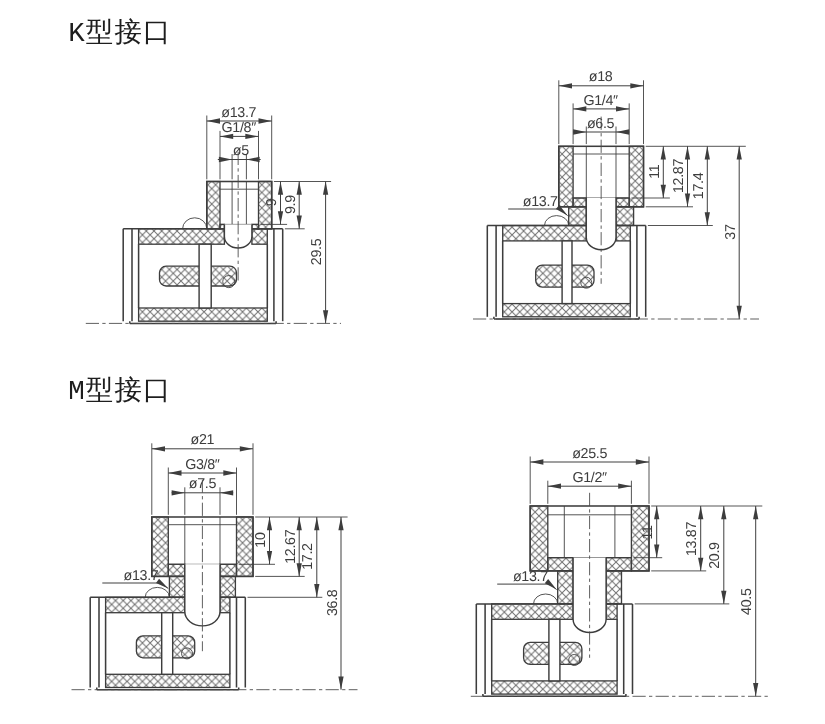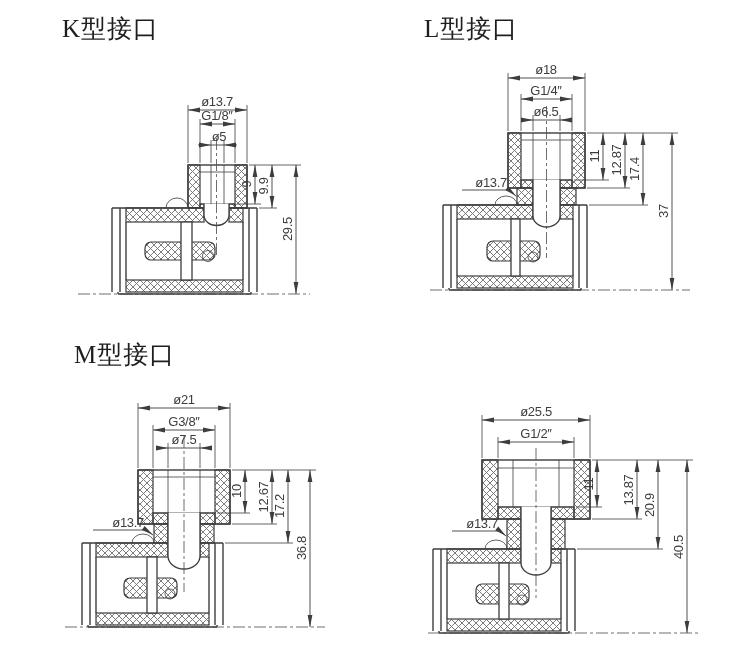--- a/index.html
+++ b/index.html
@@ -1,37 +1,36 @@
 <!DOCTYPE html>
 <html><head>
 <meta charset="utf-8">
 <style>
   html,body{margin:0;padding:0;background:#ffffff;}
   #canvas{position:relative;width:750px;height:658px;background:#ffffff;overflow:hidden;
           font-family:"Liberation Sans",sans-serif;}
-  .ttl{position:absolute;font-family:Liberation Serif, serif;font-size:25px;color:#1e1e1e;
+  .ttl{position:absolute;font-family:Liberation Mono, monospace;font-size:25px;color:#1e1e1e;
        letter-spacing:1px;white-space:nowrap;}
   svg{position:absolute;left:0;top:0;}
   .ol{stroke:#3d3d3d;stroke-width:1.4;fill:none;}
   .xl{stroke:#3d3d3d;stroke-width:0.8;fill:none;}
   .dl{stroke:#3d3d3d;stroke-width:0.9;fill:none;}
   .cl{stroke:#4a4a4a;stroke-width:0.8;fill:none;stroke-dasharray:12 3 3 3;}
   .hx{fill:url(#xh);stroke:#3d3d3d;stroke-width:1.2;}
   .wf{fill:#ffffff;stroke:#3d3d3d;stroke-width:1.3;}
   .tri{fill:#3d3d3d;stroke:none;}
   text.dim{fill:#3d3d3d;font-family:"Liberation Sans",sans-serif;font-size:13px;letter-spacing:-0.3px;}
 </style>
 </head>
 <body>
 
 <div id="canvas">
 
   <div class="ttl" style="left:62px;top:12px;">K型接口</div>
-  <div class="ttl" style="left:424px;top:12px;">L型接口</div>
-  <div class="ttl" style="left:62px;top:338px;margin-left:12px;">M型接口</div>
+  <div class="ttl" style="left:62px;top:338px;">M型接口</div>
 
   <svg width="750" height="658" viewBox="0 0 750 658">
     <defs>
       <pattern id="xh" width="7" height="7" patternUnits="userSpaceOnUse">
         <path d="M0,0 L7,7 M7,0 L0,7" stroke="#6e6e6e" stroke-width="0.9"></path>
       </pattern>
       <marker id="ae" markerWidth="13" markerHeight="6" refX="12.5" refY="3" orient="auto" markerUnits="userSpaceOnUse">
         <path d="M12.5,3 L0.5,0.6 L0.5,5.4 Z" fill="#3d3d3d"></path>
       </marker>
       <marker id="as" markerWidth="13" markerHeight="6" refX="0.5" refY="3" orient="auto" markerUnits="userSpaceOnUse">

